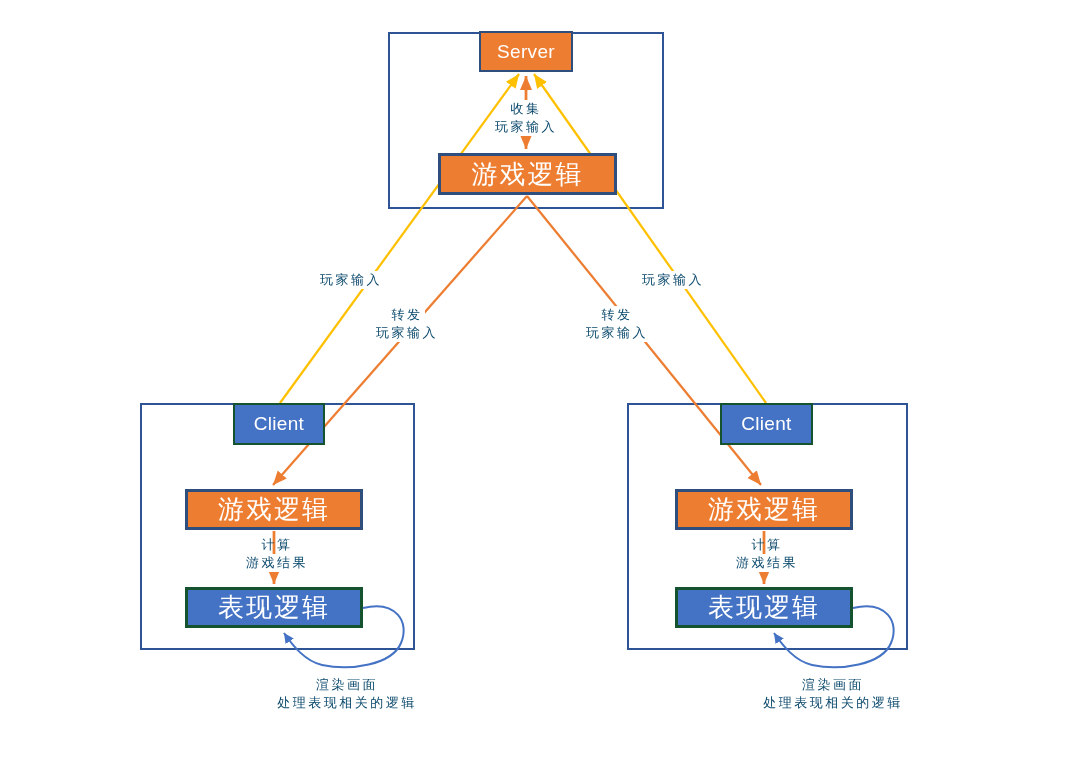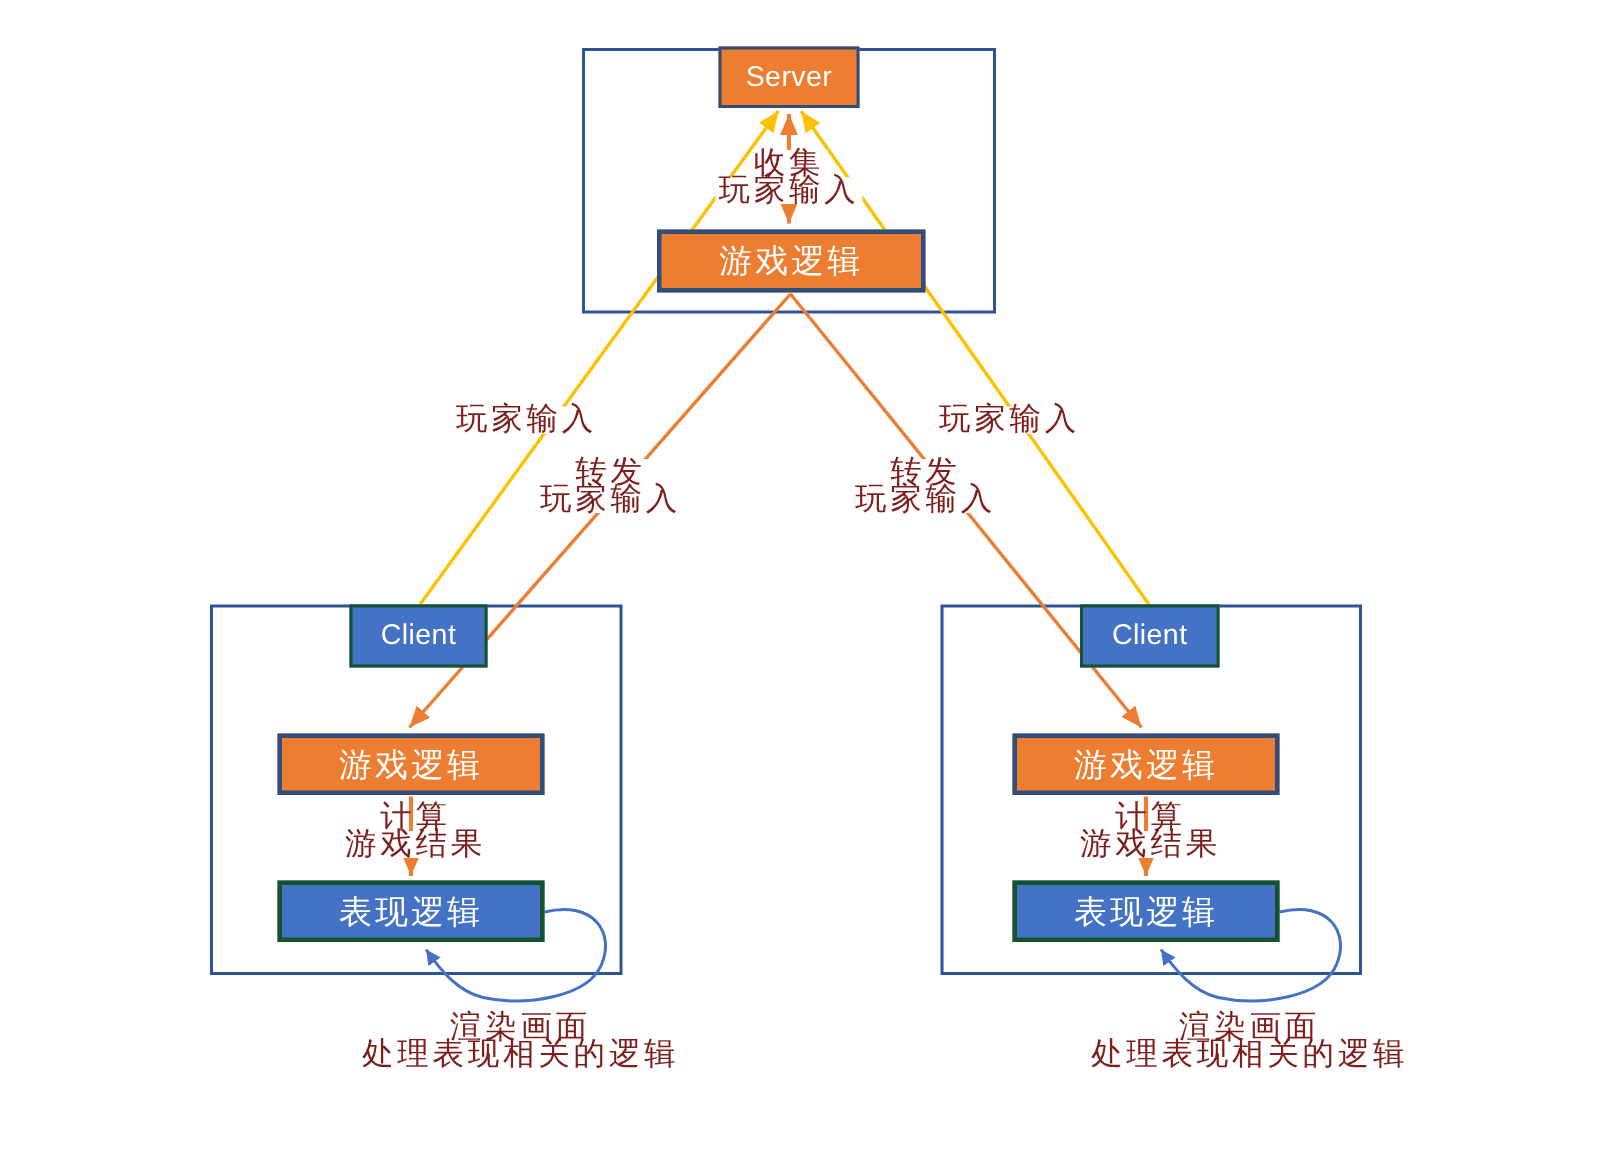--- a/index.html
+++ b/index.html
@@ -12,23 +12,23 @@
     box-sizing:border-box; z-index:1;
   }
   svg.connectors { position:absolute; left:0; top:0; z-index:2; }
   .shape {
     position:absolute; z-index:3; display:flex; align-items:center; justify-content:center;
     color:#ffffff; box-sizing:border-box; text-align:center;
   }
   .shape.orange { background:#ED7D31; border:3px solid #2E4E7E; }
   .shape.blue   { background:#4472C4; border:3px solid #14532d; }
   .shape.tab    { border-width:2px; font-size:19px; letter-spacing:0.3px; }
-  .shape.big    { font-size:22px; letter-spacing:2px; white-space:nowrap; }
+  .shape.big    { font-size:26px; letter-spacing:2px; white-space:nowrap; }
   .lbl {
-    position:absolute; z-index:3; color:#7f1d1d; font-size:21px; letter-spacing:2.5px;
+    position:absolute; z-index:3; color:#0c4a6e; font-size:13px; letter-spacing:2.5px;
     line-height:18px; text-align:center; transform:translateX(-50%);
     display:flex; flex-direction:column; align-items:center; white-space:nowrap;
   }
   .lbl .row { display:block; }
   .lbl .bg  { background:#ffffff; padding:0 2px; }
 </style>
 </head>
 <body>
 
 <div class="canvas">

